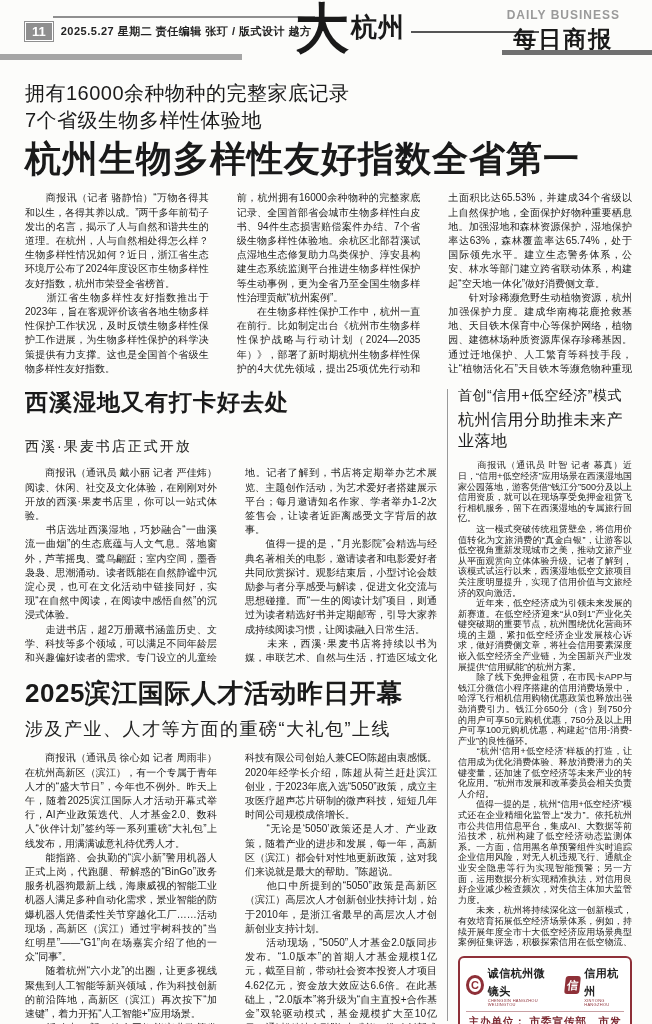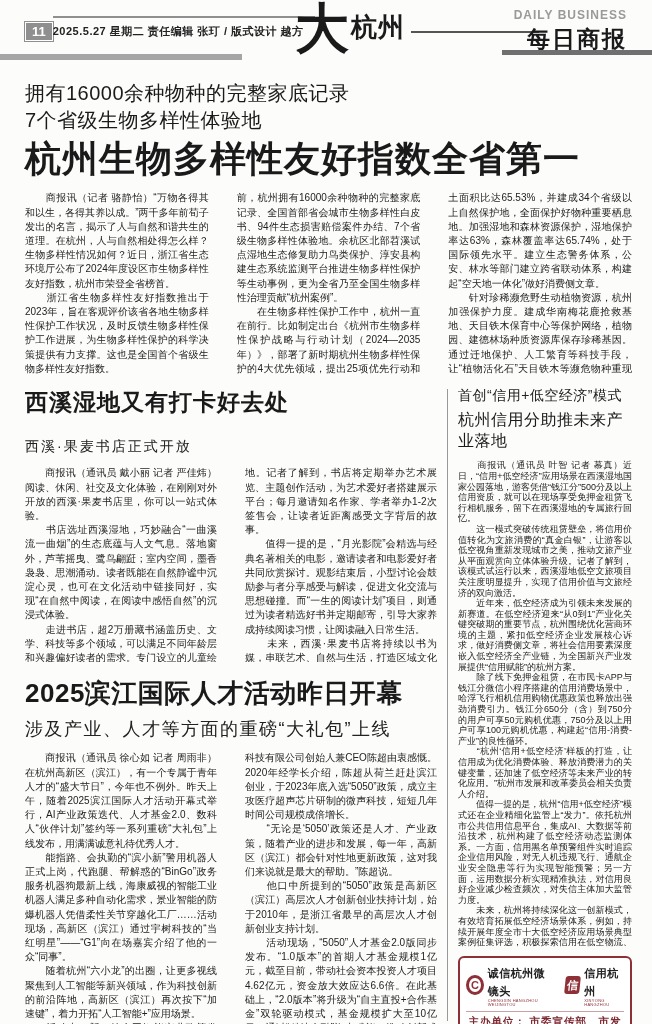--- a/index.html
+++ b/index.html
@@ -12,28 +12,28 @@
   }
   .page{
     position:relative;width:652px;height:1024px;
     background:#fcfcfa;
     padding:8px 20px 0 25px;
   }
 
   
   .masthead{position:relative;height:58px;margin-bottom:4px}
   .mh-topline{position:absolute;left:28px;top:8px;width:262px;height:2px;background:#8f8f8f}
-  .mh-left-row{position:absolute;left:0;top:14px;display:flex;align-items:center;}
+  .mh-left-row{position:absolute;left:0;top:14px;display:flex;align-items:center;gap:8px}
   .pagenum{background:#8f8f8f;color:#fff;font-weight:bold;font-size:13px;padding:1px 6px;border:1px solid #fff;outline:1px solid #8f8f8f}
   .dateline{font-size:11px;font-weight:bold;color:#222;letter-spacing:.5px}
   .mh-center{position:absolute;left:270px;top:-4px;display:flex;align-items:flex-end}
   .big-da{font-size:54px;font-weight:900;line-height:.95;font-family:"Liberation Serif",serif}
   .city{font-size:26px;font-weight:900;margin-left:2px;margin-bottom:10px;letter-spacing:1px}
   .mh-centerline{display:inline-block;width:128px;height:2px;background:#555;margin-bottom:22px;margin-left:6px}
-  .mh-right{position:absolute;right:5px;top:0;text-align:right}
+  .mh-right{position:absolute;right:12px;top:0;text-align:center}
   .brand-en{font-size:12px;font-weight:bold;color:#9a9a9a;letter-spacing:1px}
   .brand-cn{font-size:23px;font-weight:900;letter-spacing:2px;margin-top:2px;font-family:"Liberation Serif",serif}
   .mh-bar-left{position:absolute;left:-25px;top:46px;width:242px;height:6px;background:#a5a5a5}
   .mh-bar-right{position:absolute;right:-20px;top:42px;width:150px;height:5px;background:#707070}
 
   
   .a1{margin-top:14px}
   .a1-kicker{font-size:20px;font-weight:400;color:#1a1a1a;line-height:1.35;letter-spacing:.5px}
   .a1-headline{font-size:36px;font-weight:900;letter-spacing:1px;margin-top:4px;line-height:1.15}
   .cols{display:flex;gap:28px;margin-top:12px}

